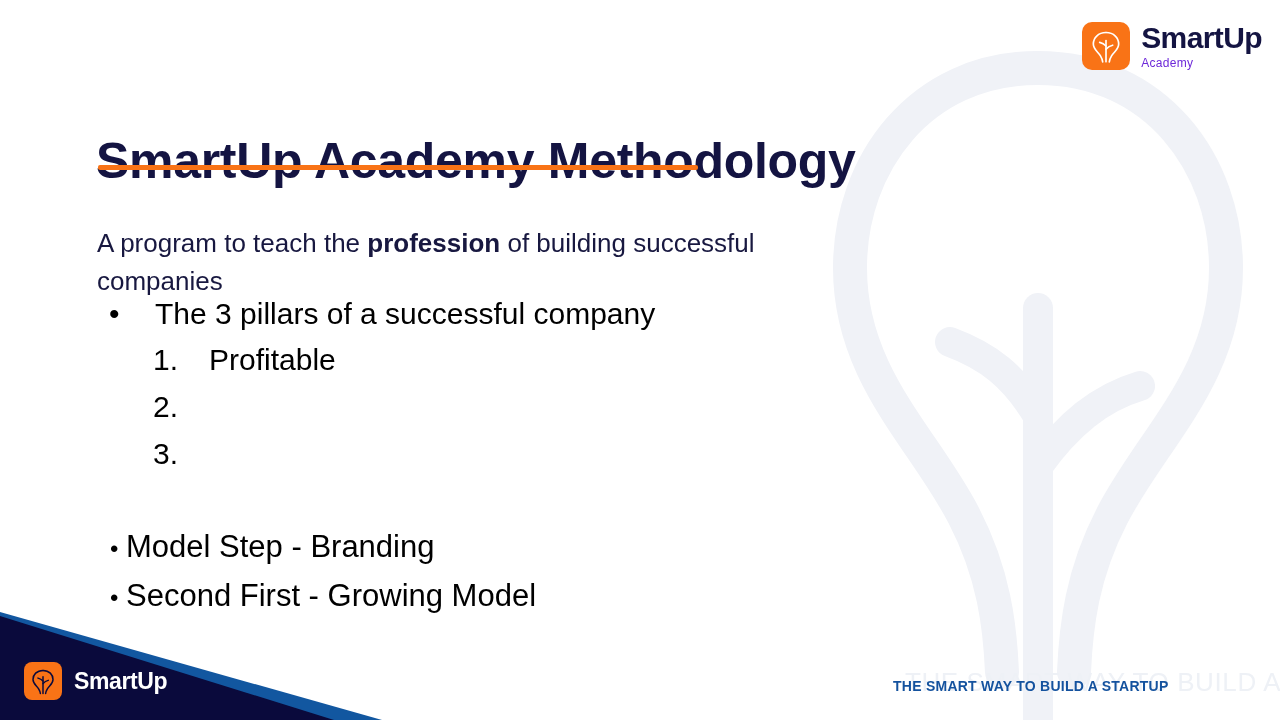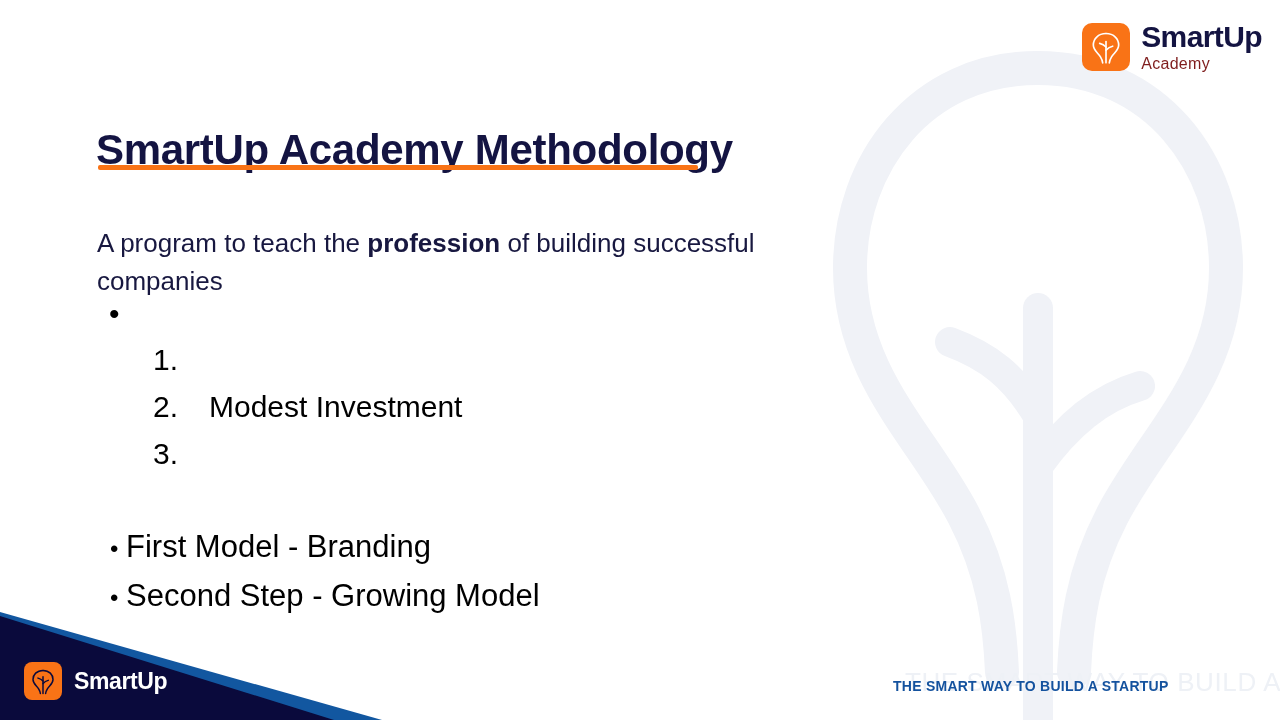--- a/index.html
+++ b/index.html
@@ -66,33 +66,33 @@
     justify-content: center;
     line-height: 1;
   }
   .logo-brand {
     font-size: 30px;
     font-weight: 700;
     color: #141442;
     letter-spacing: -0.6px;
   }
   .logo-sub {
-    font-size: 16px;
+    font-size: 12px;
     font-weight: 400;
-    color: #7f1d1d;
+    color: #6d28d9;
     letter-spacing: 0.3px;
     margin-top: 4px;
   }
 
   
   .slide-title {
     position: absolute;
     left: 96px;
     top: 98px;
-    font-size: 42px;
+    font-size: 50px;
     font-weight: 700;
     color: #141442;
     letter-spacing: -0.3px;
     z-index: 4;
     text-align: right;
   }
   .title-rule {
     position: absolute;
     left: 98px;
     top: 165px;
@@ -275,43 +275,44 @@
   </div>
 
   <h1 class="slide-title">SmartUp Academy Methodology</h1>
   <div class="title-rule"></div>
 
   <p class="intro"><span>A program to teach the </span><b>profession</b><span> of building successful companies</span></p>
 
   <div class="pillars">
     <div class="pillar-head">
       <span class="marker">•</span>
+      <span class="label">The 3 pillars of a successful company</span>
     </div>
     <ol class="num-list">
       <li>
         <span class="marker">1.</span>
+        <span class="label">Profitable</span>
       </li>
       <li>
         <span class="marker">2.</span>
-        <span class="label">Modest Investment</span>
       </li>
       <li>
         <span class="marker">3.</span>
       </li>
     </ol>
   </div>
 
   <div class="steps">
     <div class="step">
       <span class="marker">•</span>
-      <span><span>First Model - </span><b>Branding</b></span>
+      <span><span>Model Step - </span><b>Branding</b></span>
     </div>
     <div class="step">
       <span class="marker">•</span>
-      <span><span>Second Step - </span><b>Growing Model</b></span>
+      <span><span>Second First - </span><b>Growing Model</b></span>
     </div>
   </div>
 
   <div class="corner-blue"></div>
   <div class="corner-navy"></div>
 
   <div class="footer-logo">
     <div class="footer-mark">
       <svg viewBox="0 0 48 48" width="30" height="30" aria-hidden="true">
         <g fill="none" stroke="#0a0a3c" stroke-width="2.4" stroke-linecap="round">

